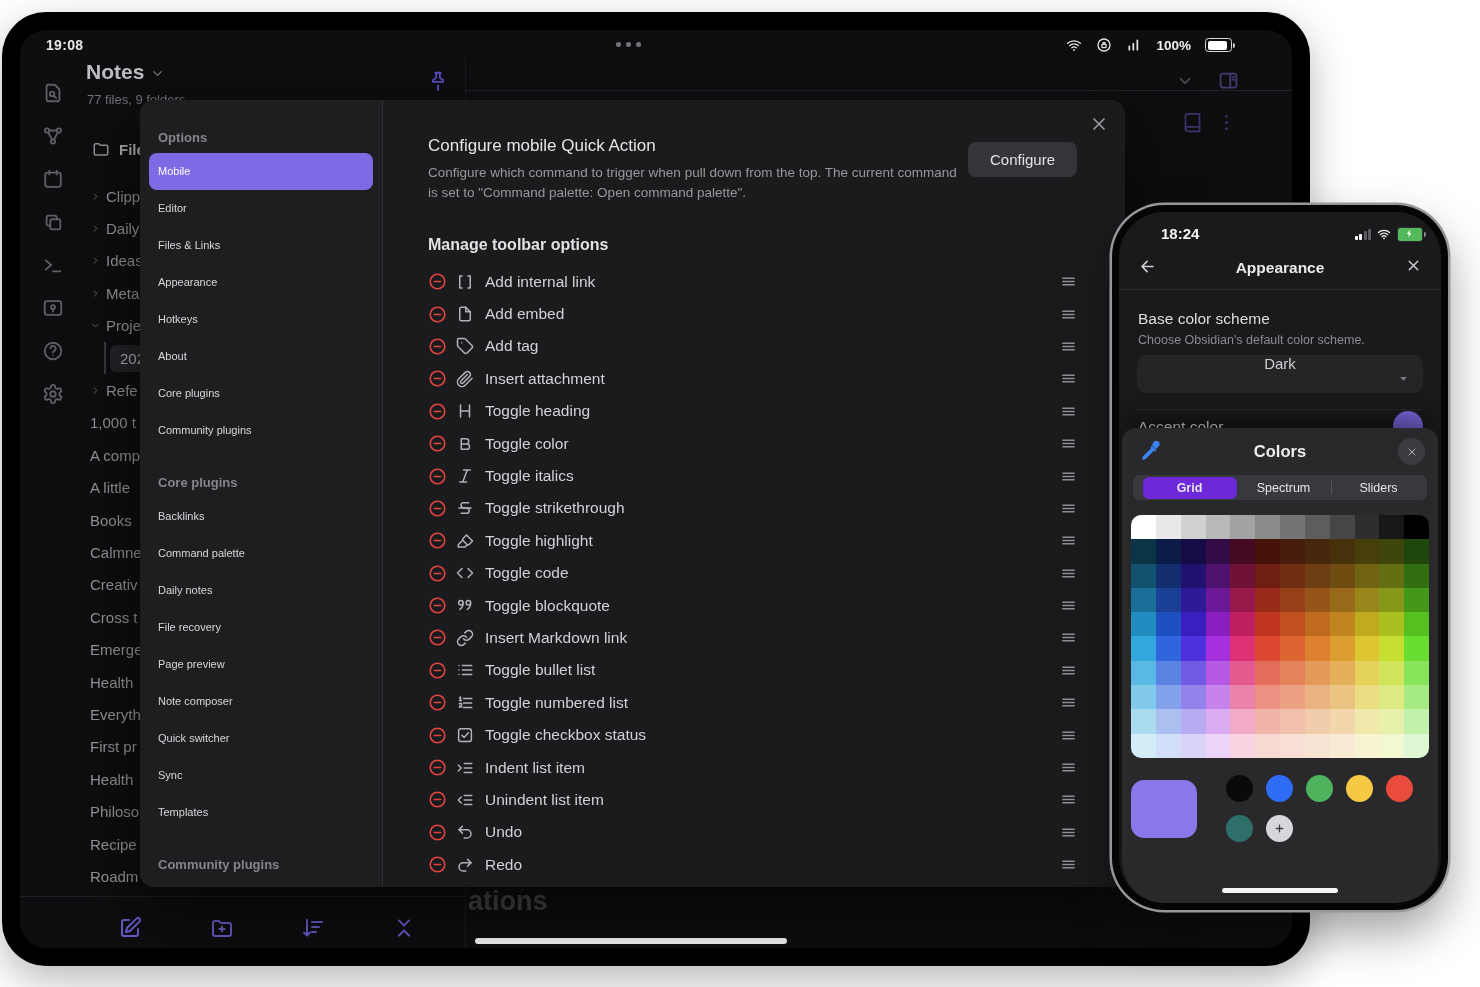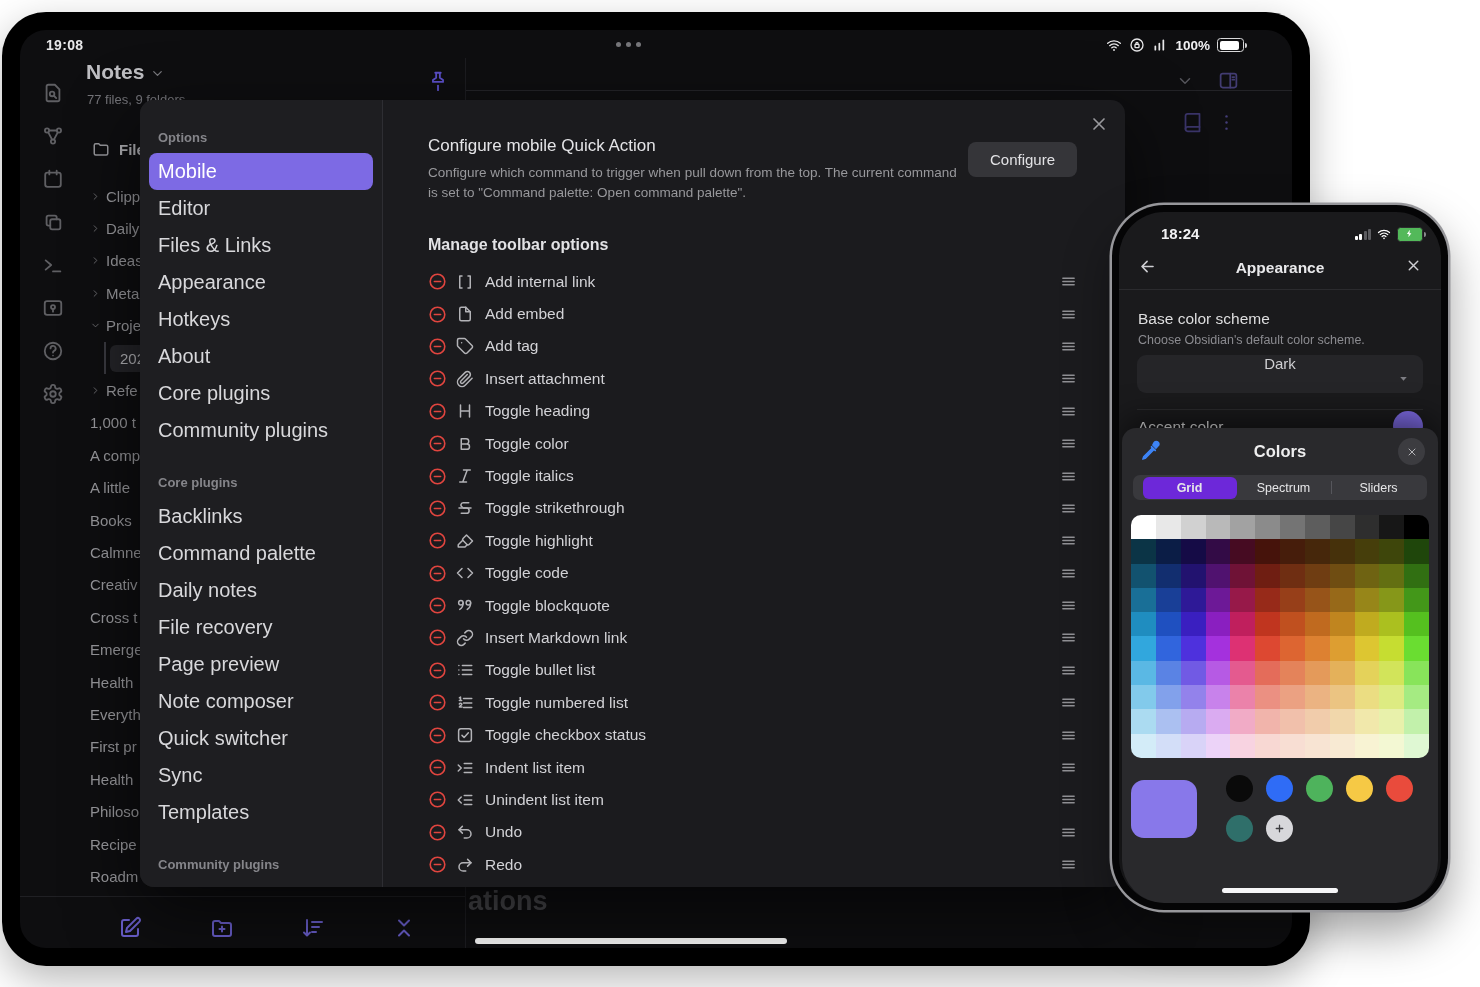--- a/index.html
+++ b/index.html
@@ -5,21 +5,21 @@
   html,body{margin:0;padding:0;background:#fff;font-family:"Liberation Sans","DejaVu Sans",sans-serif;}
   .page{position:relative;width:1480px;height:987px;background:#fff;overflow:hidden;}
   svg{display:block;width:100%;height:100%;}
 
   
   .ipad{position:absolute;left:2px;top:12px;width:1308px;height:954px;background:#000;border-radius:44px;box-shadow:0 14px 40px rgba(0,0,0,.28);}
   .ipad-screen{position:absolute;left:18px;top:18px;right:18px;bottom:18px;background:#0e0e10;border-radius:26px;overflow:hidden;}
   .ip-time{position:absolute;left:26px;top:7px;font-size:14px;font-weight:bold;color:#e8e8ea;letter-spacing:.3px;}
   .mt-dots{position:absolute;left:596px;top:12px;display:flex;gap:5px;}
   .mt-dots i{width:5px;height:5px;border-radius:50%;background:#76767a;}
-  .ip-status-right{position:absolute;right:48px;top:7px;display:flex;align-items:center;gap:7px;color:#e6e6e8;}
+  .ip-status-right{position:absolute;right:60px;top:7px;display:flex;align-items:center;gap:14px;color:#e6e6e8;}
   .ip-status-right .sicon{width:16px;height:16px;}
   .ip-batt-pct{font-size:13.5px;font-weight:600;color:#f0f0f2;}
   .batt-shell{position:relative;width:25px;height:12px;border:1px solid #d9d9db;border-radius:3.5px;}
   .batt-fill{position:absolute;left:1.5px;top:1.5px;bottom:1.5px;width:19px;background:#fff;border-radius:2px;}
   .batt-tip{position:absolute;right:-3.5px;top:3.5px;width:2px;height:5px;background:#cfcfd1;border-radius:0 2px 2px 0;}
 
   .hdr-divider{position:absolute;left:445px;right:0;top:60px;height:1px;background:#232327;}
   .pane-divider{position:absolute;left:445px;top:28px;bottom:0;width:1px;background:#1c1c20;}
   .tr-chevron{position:absolute;left:1156px;top:42px;width:18px;height:18px;color:#54545a;}
   .tr-panel{position:absolute;left:1198px;top:40px;width:21px;height:21px;color:#423c72;}
@@ -51,21 +51,21 @@
   .fp-toolbar{position:absolute;left:0;top:880px;width:445px;height:38px;}
   .fp-tool{position:absolute;width:24px;height:24px;color:#695ecb;top:6px;}
   .editor-frag{position:absolute;left:448px;top:856px;font-size:27px;font-weight:bold;color:#46464a;}
   .home-ind-ipad{position:absolute;left:455px;top:908px;width:312px;height:5.5px;border-radius:3px;background:#fafafa;}
 
   
   .modal{position:absolute;left:120px;top:70px;width:985px;height:787px;background:#1b1b1e;border-radius:14px;box-shadow:0 24px 70px rgba(0,0,0,.6);display:flex;overflow:hidden;z-index:20;}
   .m-nav{width:243px;flex:0 0 auto;background:#1e1e21;border-right:1px solid #2e2e33;padding-top:30px;box-sizing:border-box;}
   .m-sec-header{margin:0 0 8px 18px;font-size:13px;font-weight:bold;color:#85858a;}
   .m-sec{margin-bottom:26px;}
-  .m-item{height:37px;line-height:37px;margin:0 9px;padding-left:9px;border-radius:8px;font-size:20px;color:#d8d8db;}
+  .m-item{height:37px;line-height:37px;margin:0 9px;padding-left:9px;border-radius:8px;font-size:11px;color:#d8d8db;}
   .m-item.selected{background:var(--accent);color:#fff;}
   .m-content{flex:1;position:relative;padding:0 48px 0 45px;box-sizing:border-box;}
   .m-close{position:absolute;right:16px;top:14px;width:20px;height:20px;color:#9a9a9e;}
   .m-setting-row{margin-top:36px;display:flex;align-items:flex-start;}
   .m-setting-title{font-size:17px;color:#e4e4e7;}
   .m-setting-desc{margin-top:7px;font-size:13.5px;line-height:1.5;color:#98989c;max-width:560px;}
   .m-config-btn{margin-left:auto;margin-top:6px;background:#353539;border-radius:8px;padding:9px 22px;font-size:15px;color:#e2e2e5;flex:0 0 auto;}
   .m-section-title{margin-top:32px;font-size:16px;font-weight:bold;color:#e2e2e5;}
   .m-rows{margin-top:12px;}
   .m-row{height:32.4px;display:flex;align-items:center;}

